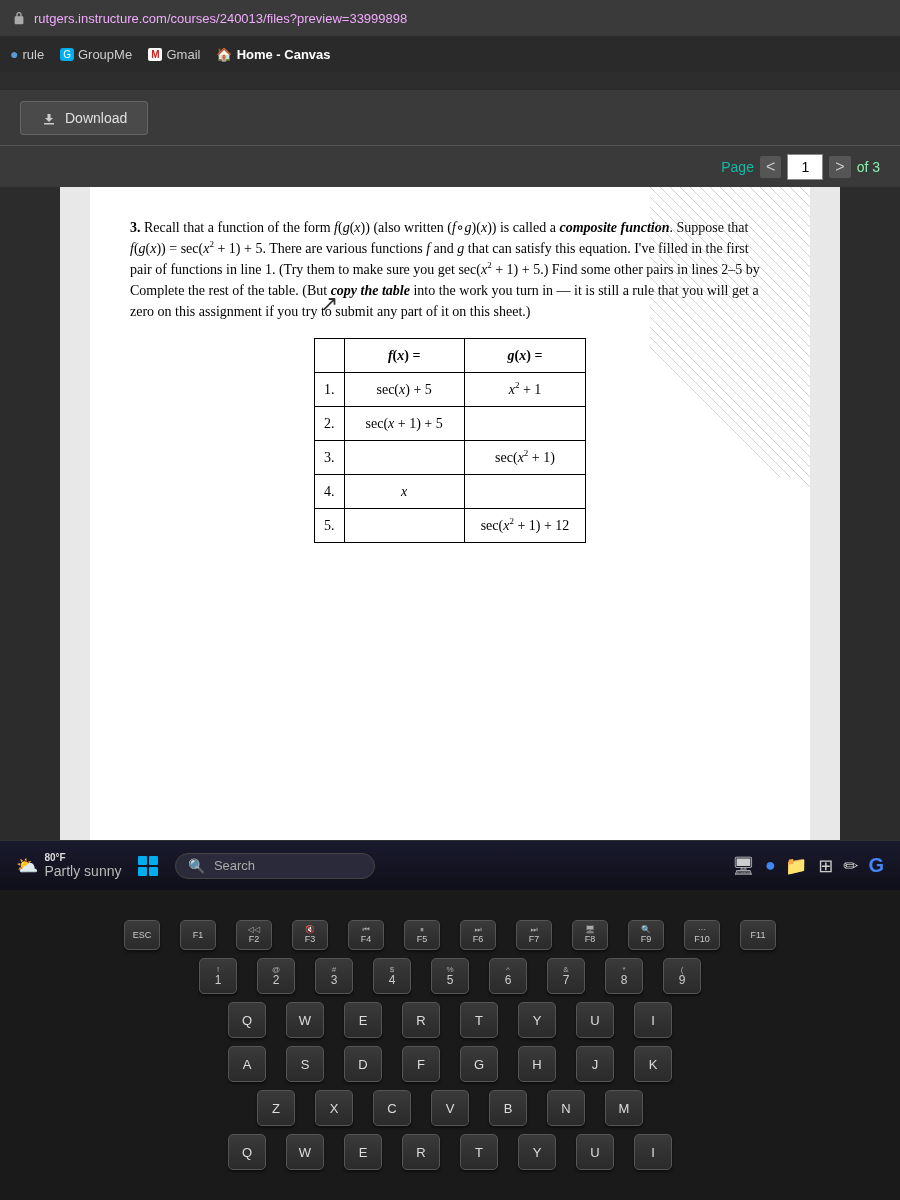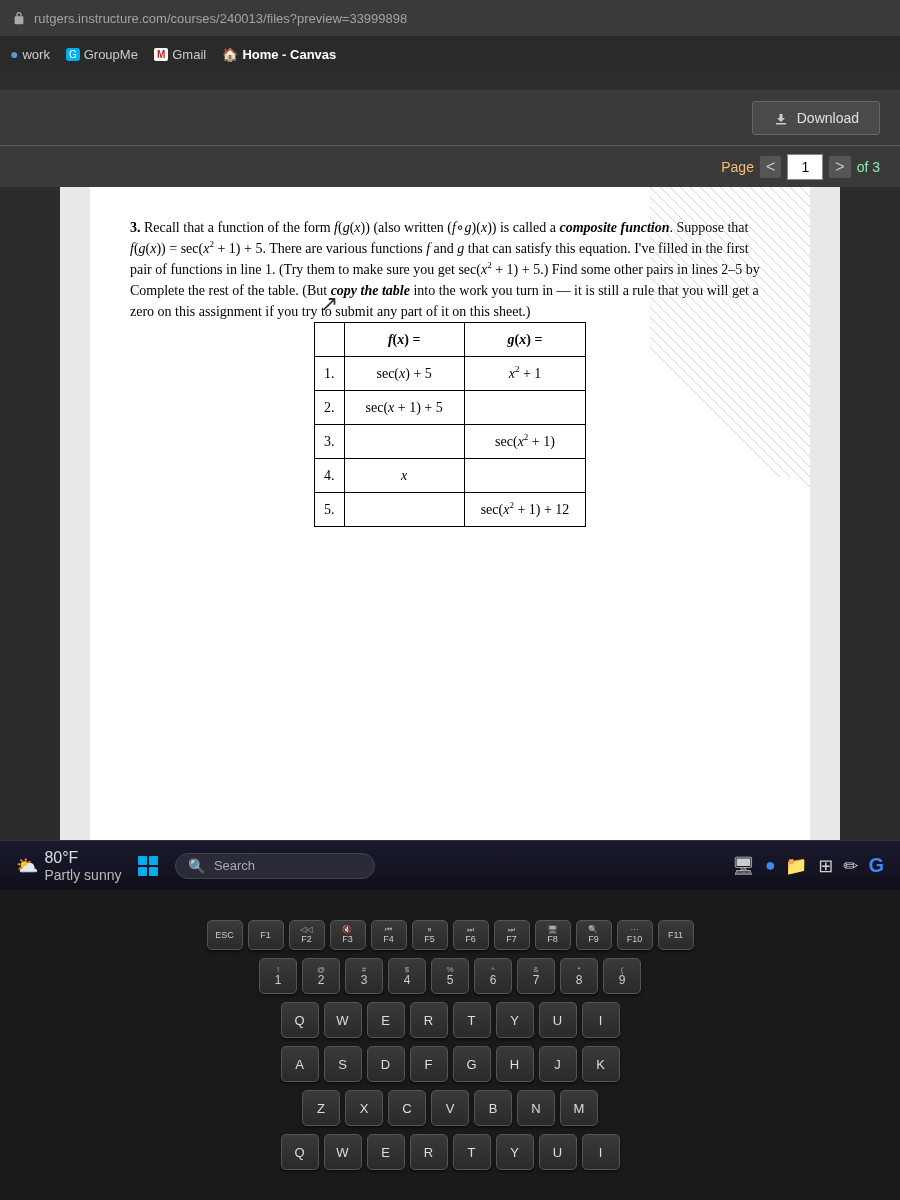--- a/index.html
+++ b/index.html
@@ -23,21 +23,21 @@
     .address-bar {
       background: #3a3a3a;
       height: 36px;
       display: flex;
       align-items: center;
       padding: 0 12px;
       gap: 8px;
     }
 
     .address-text {
-      color: #a3a3a3;
+      color: #f0abfc;
       font-size: 13px;
       display: flex;
       align-items: center;
       gap: 6px;
     }
 
     .lock-icon-svg {
       width: 14px;
       height: 14px;
       fill: #aaa;
@@ -74,21 +74,21 @@
       display: flex;
       flex-direction: column;
     }
 
     
     .toolbar-area {
       background: #3a3a3a;
       height: 55px;
       display: flex;
       align-items: center;
-      justify-content: flex-end;
+      justify-content: flex-start;
       padding: 0 20px;
       gap: 16px;
     }
 
     .download-btn {
       background: #4a4a4a;
       color: #e0e0e0;
       border: 1px solid #666;
       padding: 8px 20px;
       font-size: 14px;
@@ -111,21 +111,21 @@
       height: 42px;
       display: flex;
       align-items: center;
       justify-content: flex-end;
       padding: 0 20px;
       gap: 6px;
       border-top: 1px solid #555;
     }
 
     .page-label {
-      color: #fdba74;
+      color: #14b8a6;
       font-size: 14px;
     }
 
     .nav-arrow {
       color: #ccc;
       font-size: 16px;
       cursor: pointer;
       padding: 2px 6px;
       background: #555;
       border-radius: 2px;
@@ -174,20 +174,21 @@
     }
 
     .problem-number {
       font-weight: bold;
     }
 
     
     .math-table-container {
       display: flex;
       justify-content: center;
+      margin-top: 16px;
     }
 
     .math-table {
       border-collapse: collapse;
       font-family: 'Times New Roman', Times, serif;
       font-size: 14px;
     }
 
     .math-table td, .math-table th {
       border: 1px solid #000;
@@ -280,22 +281,22 @@
     }
 
     .taskbar-icon {
       color: #ccc;
       font-size: 18px;
       cursor: pointer;
     }
 
     .weather-temp {
       color: #ddd;
-      font-size: 16px;
-      font-weight: normal;
+      font-size: 10px;
+      font-weight: bold;
     }
 
     .weather-desc {
       color: #bbb;
       font-size: 14px;
     }
 
     
     .keyboard-area {
       background: #1a1a1a;
@@ -303,21 +304,21 @@
       display: flex;
       flex-direction: column;
       align-items: center;
       justify-content: center;
       padding: 10px 20px;
       gap: 8px;
     }
 
     .key-row {
       display: flex;
-      gap: 5px;
+      gap: 20px;
       align-items: center;
       justify-content: flex-end;
     }
 
     .key {
       background: linear-gradient(to bottom, #3a3a3a, #2a2a2a);
       color: #ccc;
       border: 1px solid #555;
       border-radius: 5px;
       font-size: 10px;
@@ -358,21 +359,21 @@
 <div class="browser-chrome">
   <div class="address-bar">
     <svg class="lock-icon-svg" viewBox="0 0 16 16">
       <path d="M8 1a3 3 0 0 0-3 3v2H4a1 1 0 0 0-1 1v7a1 1 0 0 0 1 1h8a1 1 0 0 0 1-1V7a1 1 0 0 0-1-1h-1V4a3 3 0 0 0-3-3zm0 1.5A1.5 1.5 0 0 1 9.5 4v2h-3V4A1.5 1.5 0 0 1 8 2.5z"></path>
     </svg>
     <span class="address-text">rutgers.instructure.com/courses/240013/files?preview=33999898</span>
   </div>
   <div class="tabs-bar">
     <div class="tab-item">
       <span style="color:#5b9bd5;font-size:14px;">●</span>
-      <span>work</span>
+      <span>rule</span>
     </div>
     <div class="tab-item">
       <span style="background:#00aff0;color:#fff;border-radius:3px;padding:1px 3px;font-size:10px;">G</span>
       <span>GroupMe</span>
     </div>
     <div class="tab-item">
       <span style="background:#fff;color:#c5221f;border-radius:2px;padding:1px 3px;font-size:10px;font-weight:bold;">M</span>
       <span>Gmail</span>
     </div>
     <div class="tab-item active">

